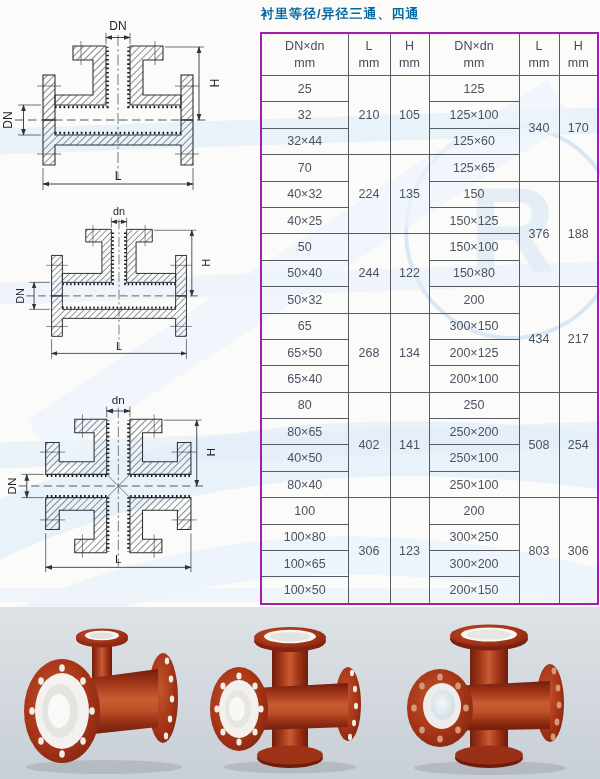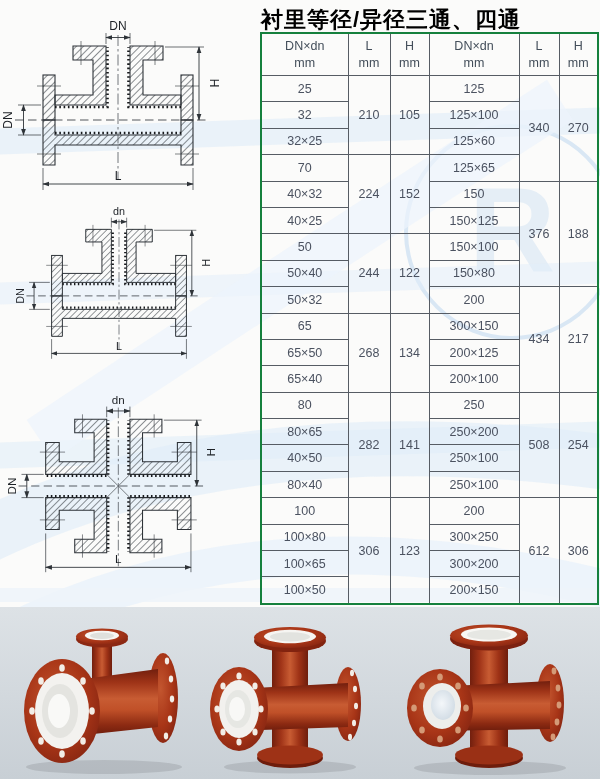--- a/index.html
+++ b/index.html
@@ -4,27 +4,27 @@
 <style>
   html,body { margin:0; padding:0; }
   .page {
     position:relative; width:600px; height:779px; overflow:hidden;
     background:#fbfbfa;
     font-family:"Liberation Sans", sans-serif;
   }
   .watermark { position:absolute; left:0; top:0; z-index:0; pointer-events:none; }
   .page-title {
     position:absolute; left:261px; top:5px; z-index:3;
-    font-size:22px; font-weight:bold; color:#000000; letter-spacing:1px;
+    font-size:13px; font-weight:bold; color:#0369a1; letter-spacing:1px;
     white-space:nowrap;
   }
   table.spec-table {
     position:absolute; left:260px; top:32px; z-index:2;
     border-collapse:collapse; table-layout:fixed; width:338px;
-    border:2px solid #15803d;
+    border:2px solid #a21caf;
     background:transparent;
   }
   .spec-table th, .spec-table td {
     border:1px solid #565c64; text-align:center; vertical-align:middle;
     color:#4b5260; font-size:12.5px; padding:0; background:transparent;
     font-weight:normal; overflow:hidden;
   }
   .spec-table th { height:41px; line-height:1.3; color:#434e5a; }
   .spec-table td { height:25.4px; }
   .spec-table th span { display:block; }
@@ -222,34 +222,34 @@
           </th>
       </tr>
     </thead>
     <tbody>
       <tr>
         <td>25</td>
         <td rowspan="3">210</td>
         <td rowspan="3">105</td>
         <td>125</td>
         <td rowspan="4">340</td>
-        <td rowspan="4">270</td>
+        <td rowspan="4">170</td>
       </tr>
       <tr>
         <td>32</td>
         <td>125×100</td>
       </tr>
       <tr>
-        <td>32×25</td>
+        <td>32×44</td>
         <td>125×60</td>
       </tr>
       <tr>
         <td>70</td>
         <td rowspan="3">224</td>
-        <td rowspan="3">152</td>
+        <td rowspan="3">135</td>
         <td>125×65</td>
       </tr>
       <tr>
         <td>40×32</td>
         <td>150</td>
         <td rowspan="4">376</td>
         <td rowspan="4">188</td>
       </tr>
       <tr>
         <td>40×25</td>
@@ -280,21 +280,21 @@
       <tr>
         <td>65×50</td>
         <td>200×125</td>
       </tr>
       <tr>
         <td>65×40</td>
         <td>200×100</td>
       </tr>
       <tr>
         <td>80</td>
-        <td rowspan="4">282</td>
+        <td rowspan="4">402</td>
         <td rowspan="4">141</td>
         <td>250</td>
         <td rowspan="4">508</td>
         <td rowspan="4">254</td>
       </tr>
       <tr>
         <td>80×65</td>
         <td>250×200</td>
       </tr>
       <tr>
@@ -303,21 +303,21 @@
       </tr>
       <tr>
         <td>80×40</td>
         <td>250×100</td>
       </tr>
       <tr>
         <td>100</td>
         <td rowspan="4">306</td>
         <td rowspan="4">123</td>
         <td>200</td>
-        <td rowspan="4">612</td>
+        <td rowspan="4">803</td>
         <td rowspan="4">306</td>
       </tr>
       <tr>
         <td>100×80</td>
         <td>300×250</td>
       </tr>
       <tr>
         <td>100×65</td>
         <td>300×200</td>
       </tr>

